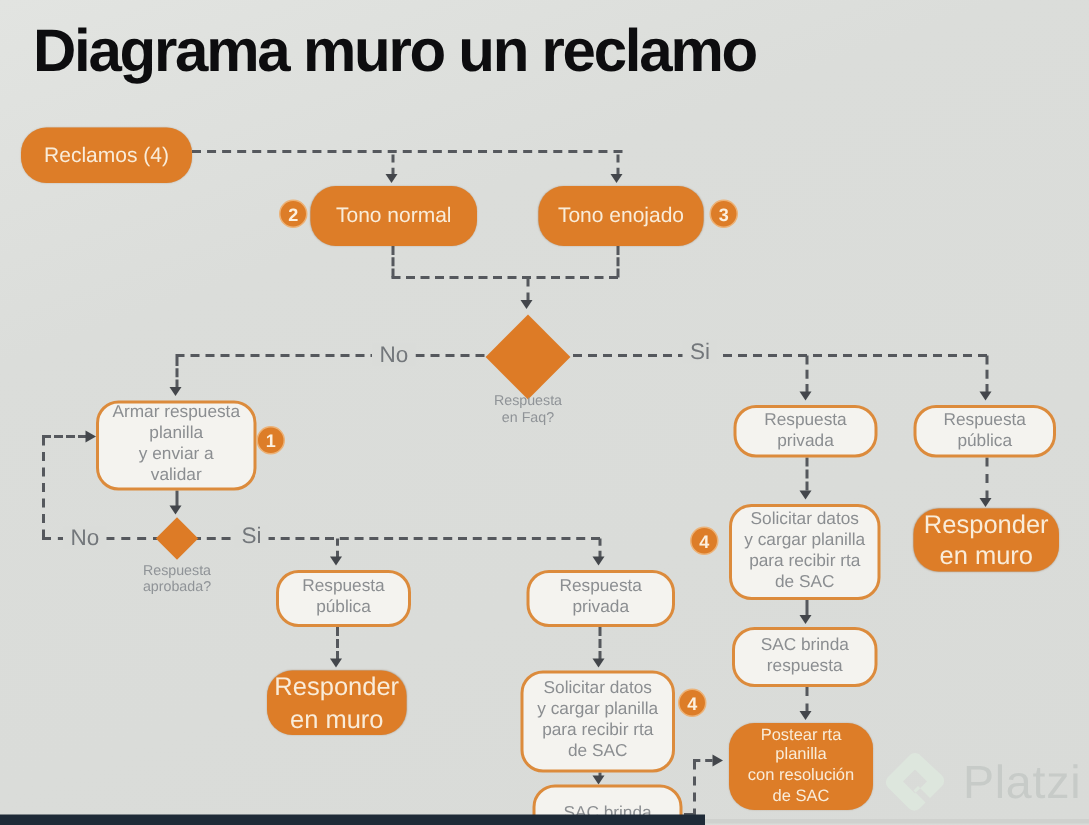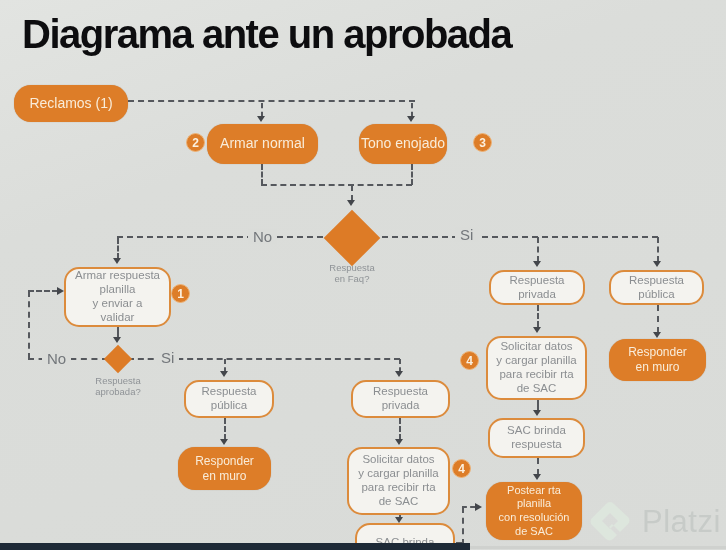--- a/index.html
+++ b/index.html
@@ -12,21 +12,21 @@
     position:absolute;left:22px;top:12px;
     font-size:40px;font-weight:bold;letter-spacing:-1.5px;color:#0d0d0f;
   }
   
   .node{
     position:absolute;display:flex;align-items:center;justify-content:center;
     text-align:center;white-space:pre-line;box-sizing:border-box;
   }
   .node-orange{
     background:#dd7d28;border-radius:17px;color:#f9ecd9;
-    font-size:12px;line-height:1.25;box-shadow:0 0 1px rgba(120,60,0,.4);
+    font-size:17px;line-height:1.25;box-shadow:0 0 1px rgba(120,60,0,.4);
   }
   .node-white{
     background:#f4f3ef;border:2px solid #dc8b3c;border-radius:15px;
     color:#8b8e91;font-size:11.5px;line-height:1.2;
   }
   .big-label{font-size:14px;}
   
   .diamond{position:absolute;background:#dd7b26;transform:rotate(45deg);}
   
   .ch{position:absolute;border-top:2px dashed #55585d;height:0;}
@@ -54,21 +54,21 @@
   .wm-text{color:#c7cbc8;font-size:31px;letter-spacing:.5px;margin-left:10px;}
   
   .progress-track{position:absolute;left:0;top:546px;width:726px;height:3px;background:#cfd1ce;}
   .progress-fill{position:absolute;left:0;top:543px;width:470px;height:7px;background:#1e2a37;}
 </style>
 </head>
 <body>
 
 <div class="stage">
 
-  <div class="page-title">Diagrama ante un aprobada</div>
+  <div class="page-title">Diagrama muro un reclamo</div>
 
   <div class="ch" style="left:128px;top:100px;width:287px;"></div>
   <div class="cv" style="left:261px;top:103px;height:14px;"></div>
   <div class="cv" style="left:411px;top:103px;height:14px;"></div>
   <div class="ad" style="left:257px;top:116px;"></div>
   <div class="ad" style="left:407px;top:116px;"></div>
   <div class="cv" style="left:261px;top:164px;height:21px;"></div>
   <div class="cv" style="left:411px;top:164px;height:21px;"></div>
   <div class="ch" style="left:261px;top:184px;width:151px;"></div>
   <div class="cv" style="left:351px;top:185px;height:16px;"></div>
@@ -123,23 +123,23 @@
   <div class="lbl" style="left:42px;top:351px;">No</div>
   <div class="lbl" style="left:156px;top:350px;">Si</div>
 
   <div class="diamond" style="left:332px;top:218px;width:40px;height:40px;"></div>
   <div class="cap" style="left:322px;top:262px;width:60px;">Respuesta
 en Faq?</div>
   <div class="diamond" style="left:108px;top:349px;width:20px;height:20px;"></div>
   <div class="cap" style="left:86px;top:375px;width:64px;">Respuesta
 aprobada?</div>
 
-  <div class="node node-orange big-label" style="left:14px;top:85px;width:114px;height:37px;">Reclamos (1)</div>
-  <div class="node node-orange big-label" style="left:207px;top:124px;width:111px;height:40px;">Armar normal</div>
-  <div class="node node-orange big-label" style="left:359px;top:124px;width:88px;height:40px;">Tono enojado</div>
+  <div class="node node-orange big-label" style="left:14px;top:85px;width:114px;height:37px;">Reclamos (4)</div>
+  <div class="node node-orange big-label" style="left:207px;top:124px;width:111px;height:40px;">Tono normal</div>
+  <div class="node node-orange big-label" style="left:359px;top:124px;width:110px;height:40px;">Tono enojado</div>
 
   <div class="node node-white" style="left:64px;top:267px;width:107px;height:60px;">Armar respuesta
 planilla
 y enviar a
 validar</div>
 
   <div class="node node-white" style="left:184px;top:380px;width:90px;height:38px;">Respuesta
 pública</div>
   <div class="node node-orange" style="left:178px;top:447px;width:93px;height:43px;">Responder
 en muro</div>

